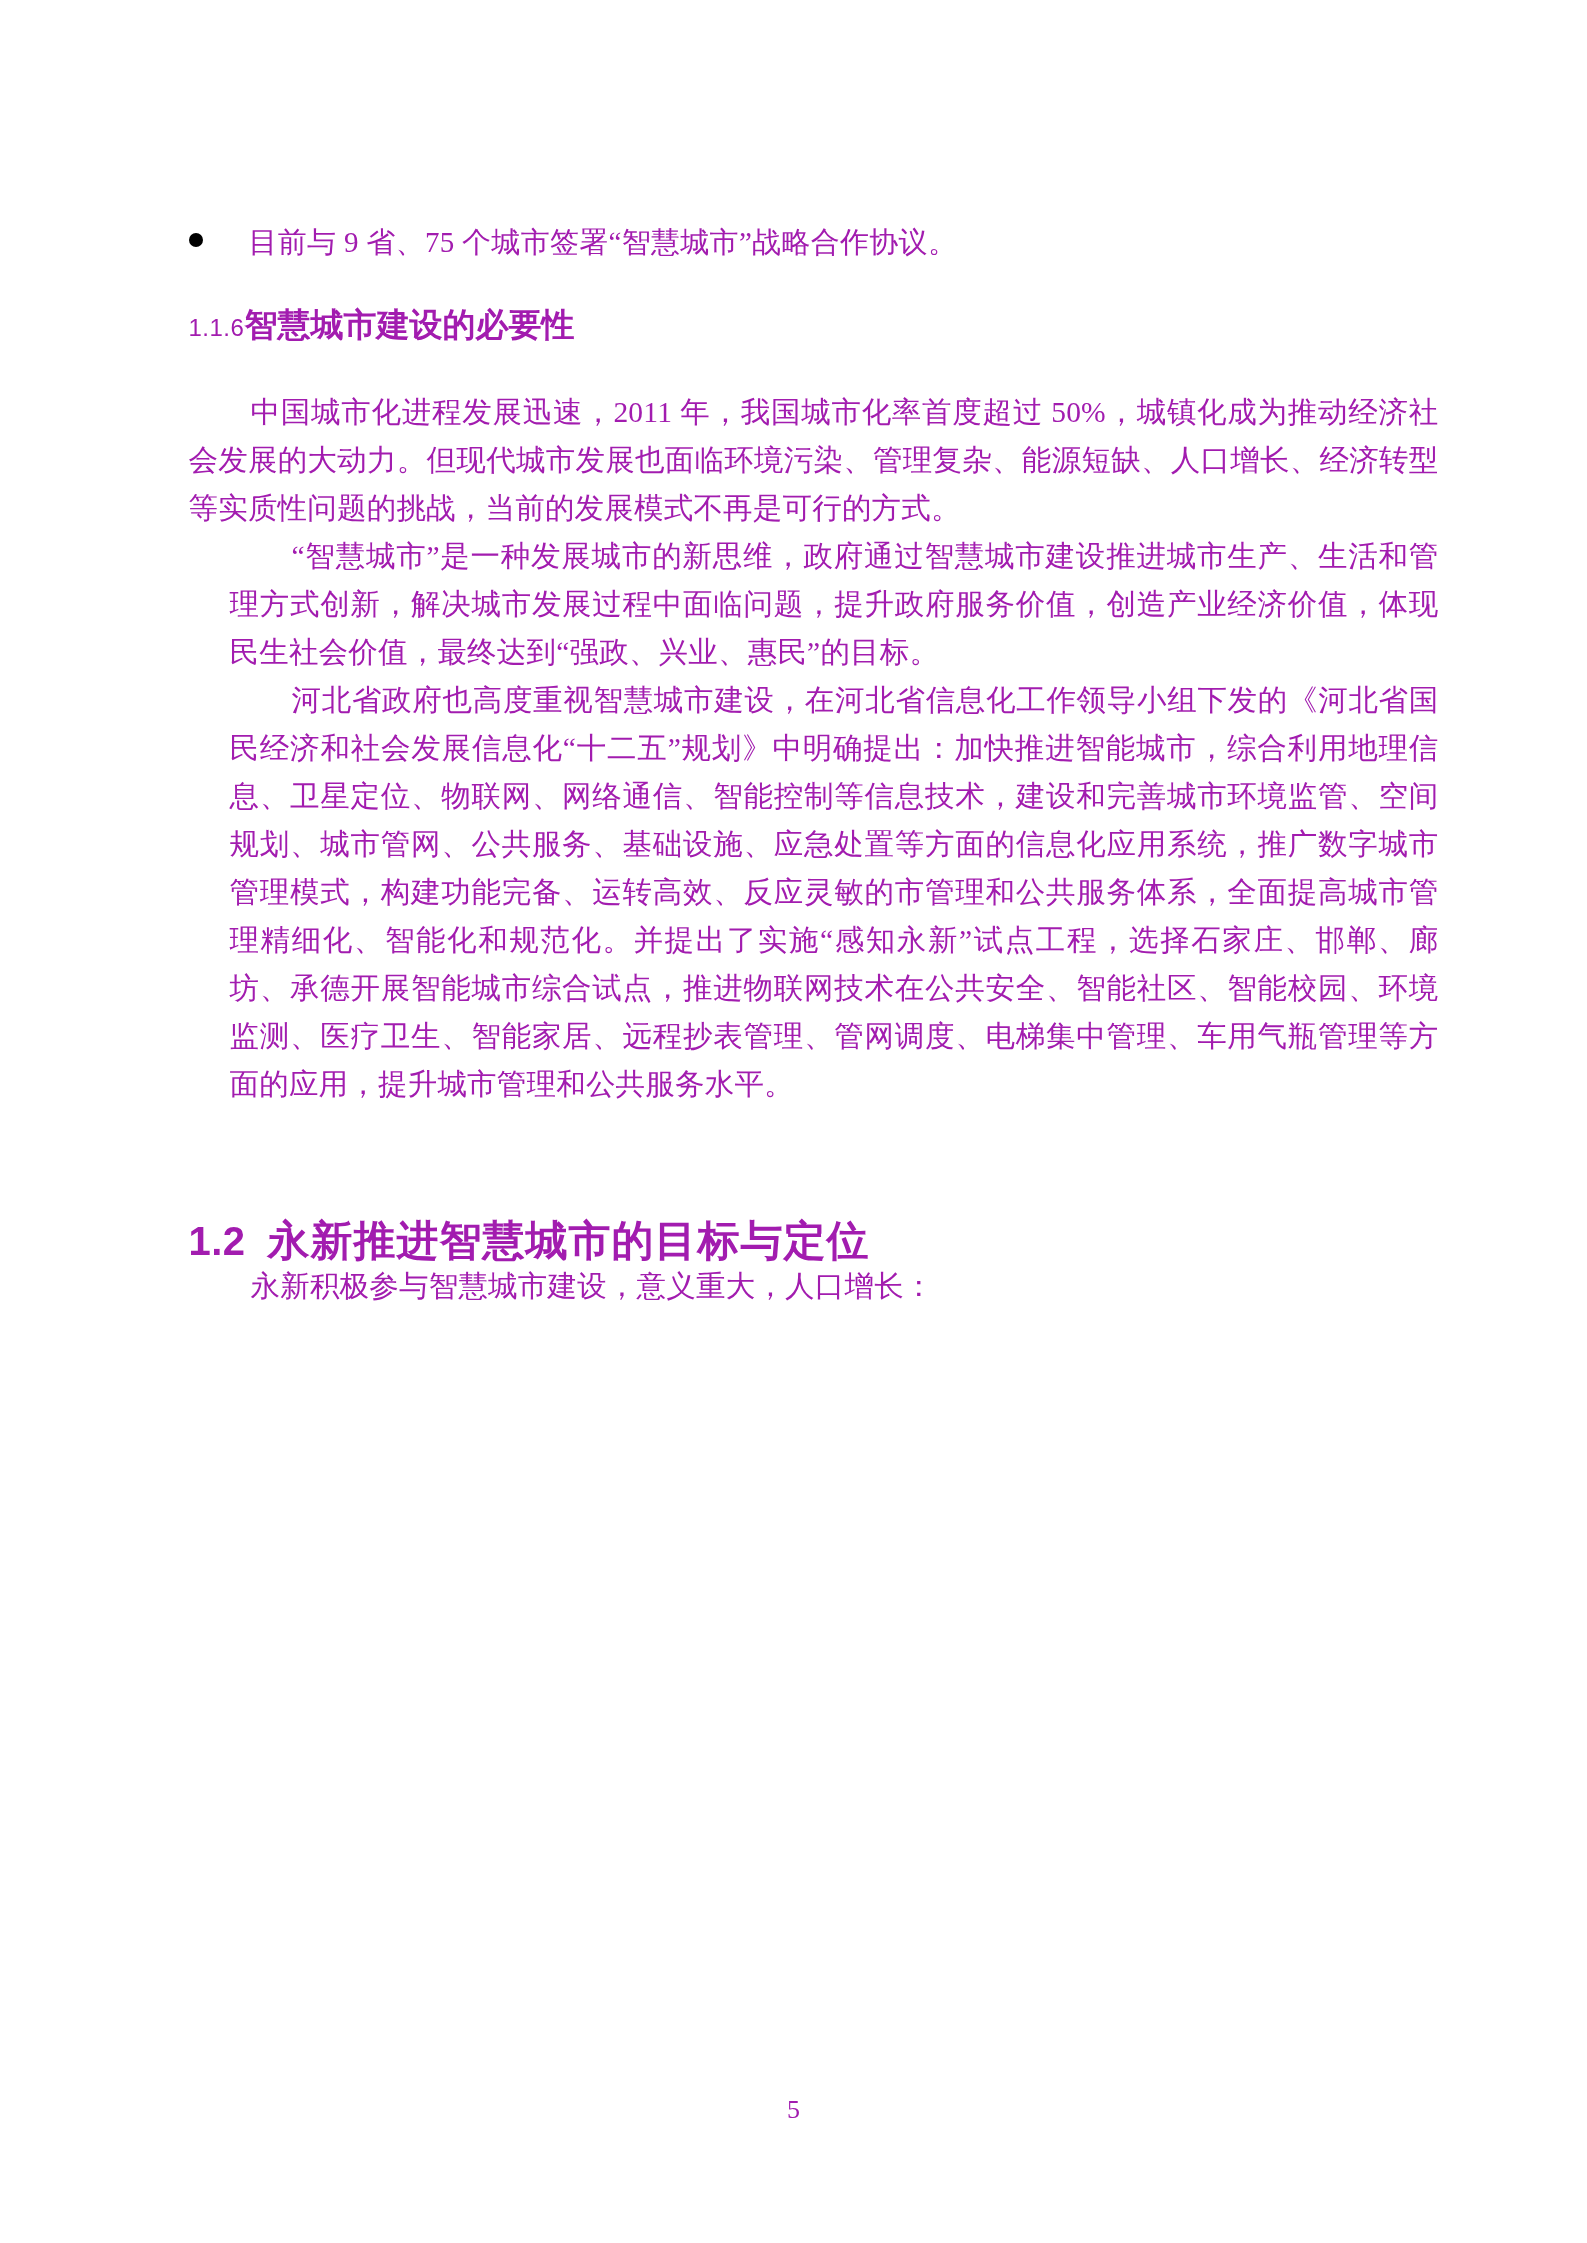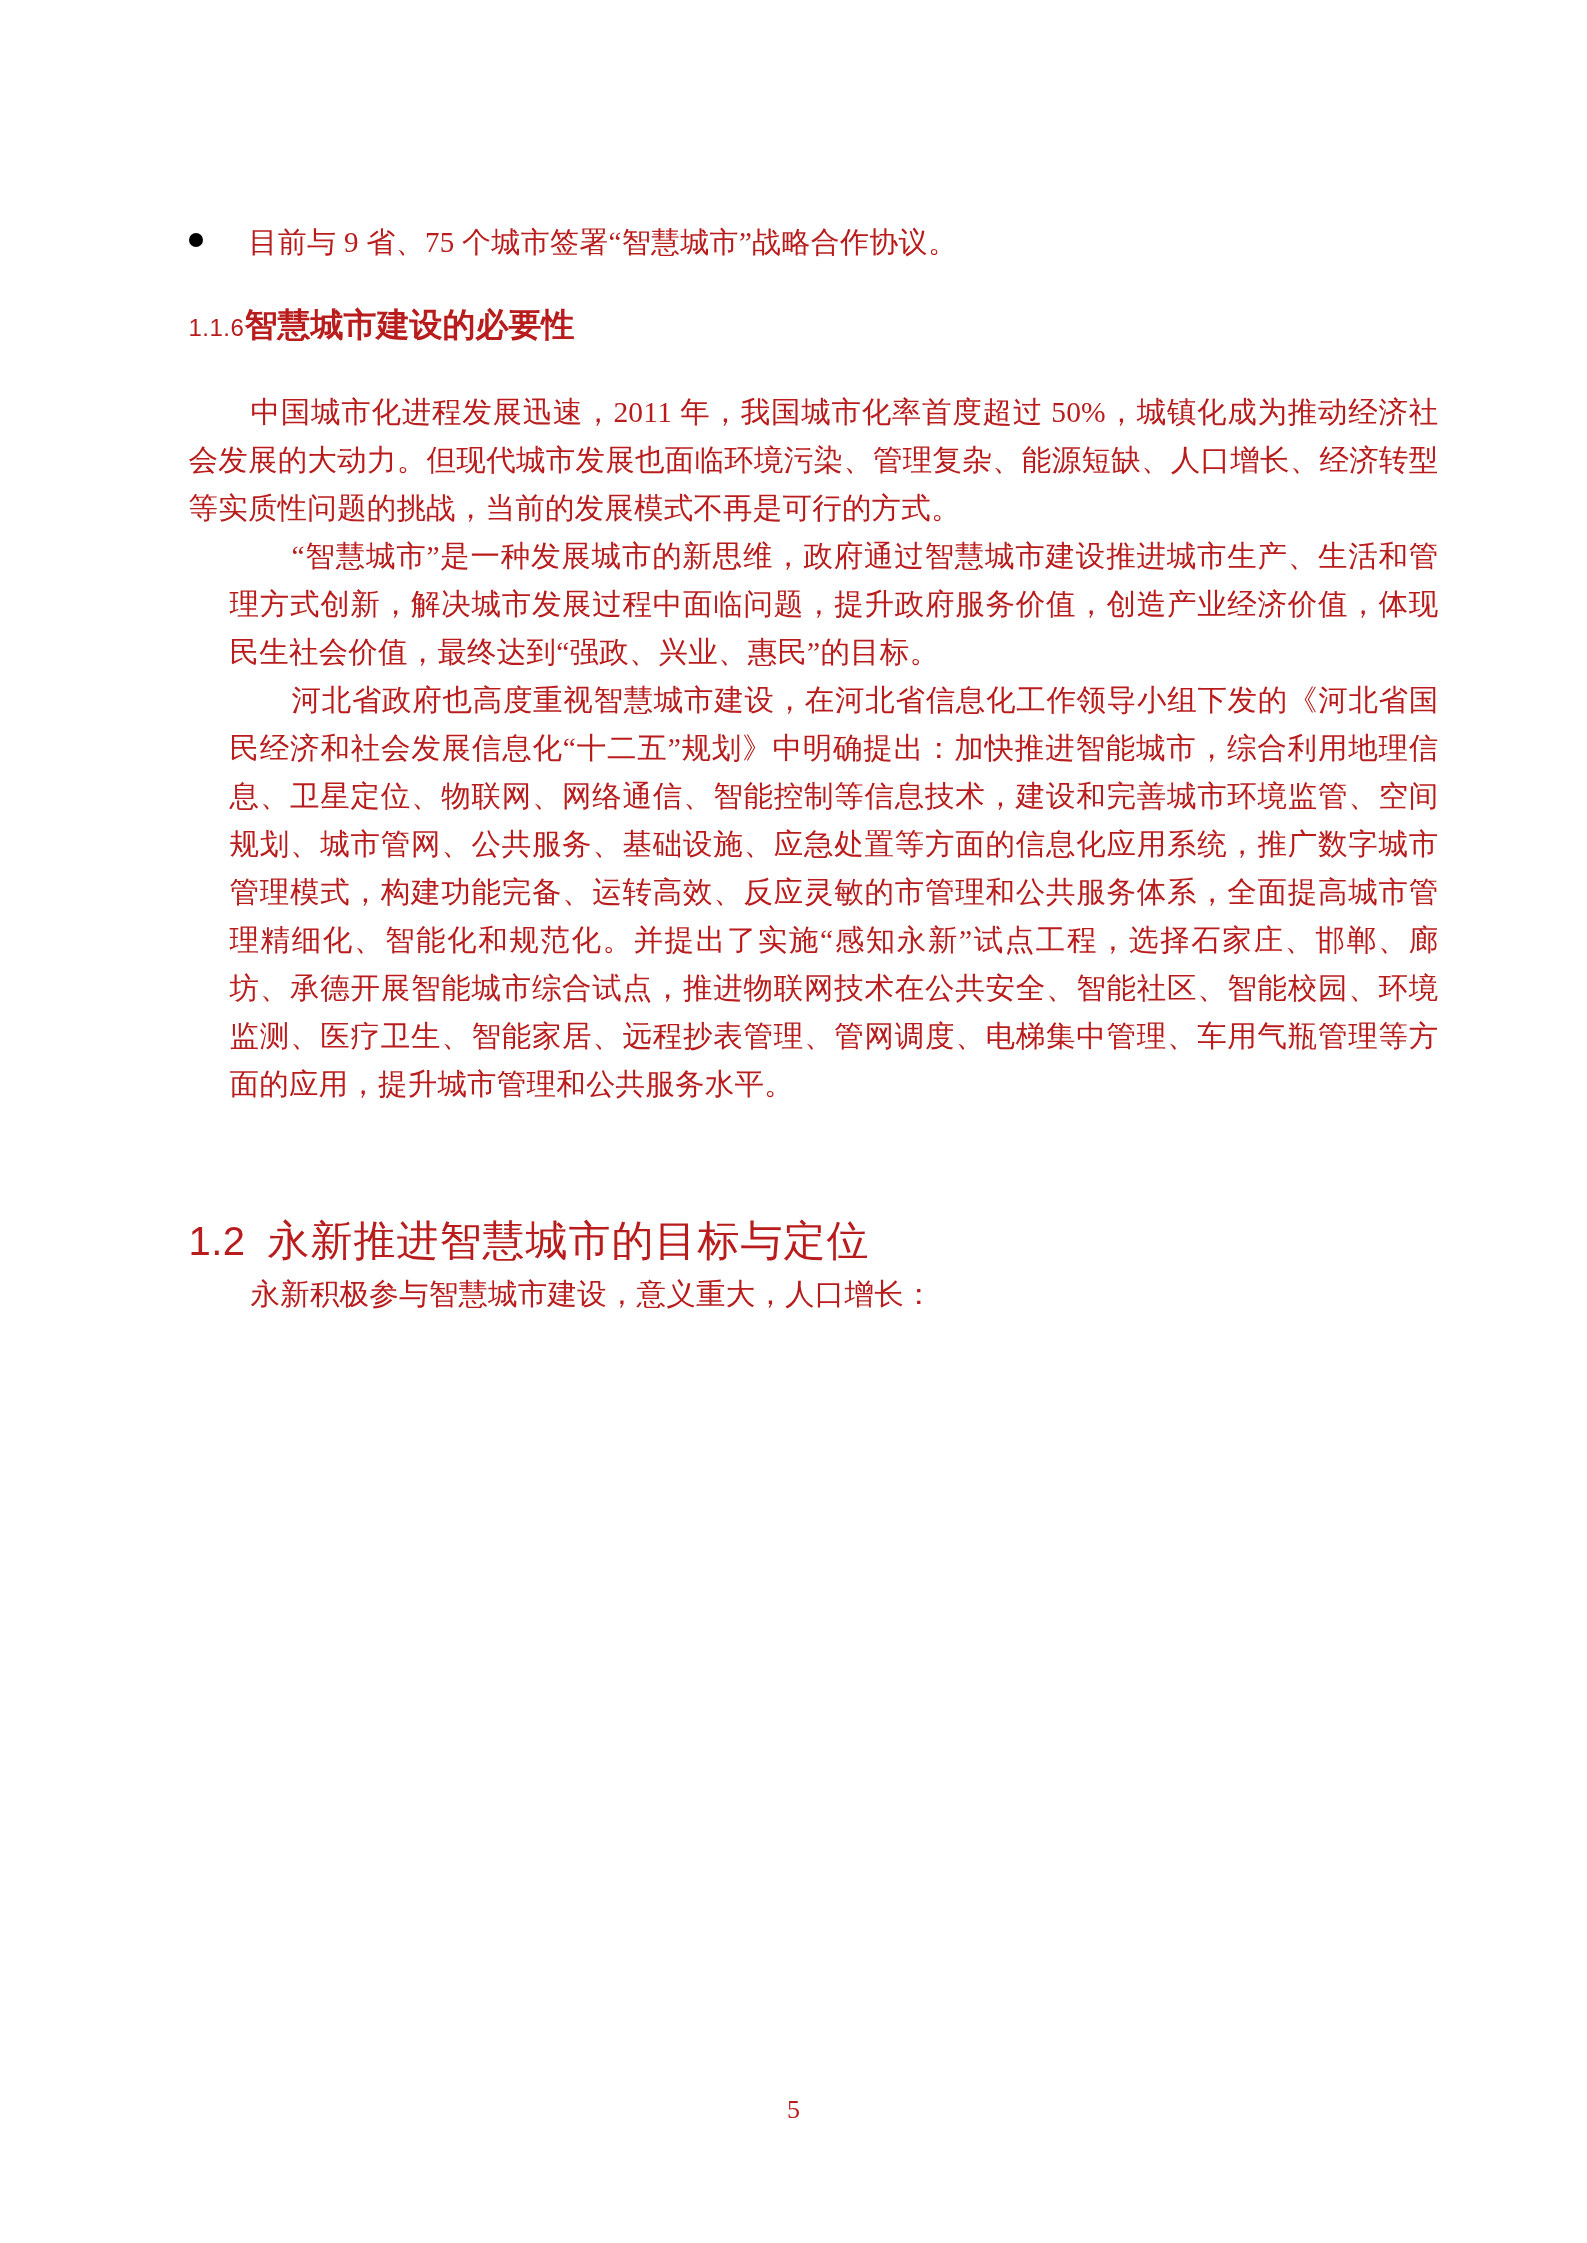--- a/index.html
+++ b/index.html
@@ -8,21 +8,21 @@
     background: #ffffff;
   }
   .page {
     position: relative;
     width: 1546px;
     height: 2243px;
     background: #ffffff;
     margin: 0 auto;
     overflow: hidden;
     font-family: "Liberation Serif", "DejaVu Serif", serif;
-    color: #b91c1c;
+    color: #a21caf;
   }
   .content {
     position: absolute;
     left: 168px;
     top: 150px;
     width: 1250px;
   }
 
   
   .bullet-row {
@@ -65,22 +65,22 @@
   .h3 .zh {
     font-family: "Liberation Serif", "DejaVu Serif", serif;
     margin-left: 0;
     font-weight: bold;
   }
 
   .h2 {
     font-size: 42px;
     line-height: 1.0;
     margin-top: 112px;
-    margin-bottom: 8px;
-    font-weight: normal;
+    margin-bottom: 0;
+    font-weight: bold;
     white-space: nowrap;
   }
   .h2 .num {
     font-family: "Liberation Sans", "DejaVu Sans", sans-serif;
     font-size: 40px;
     letter-spacing: 0.5px;
   }
   .h2 .zh {
     font-family: "Liberation Serif", "DejaVu Serif", serif;
     margin-left: 22px;

